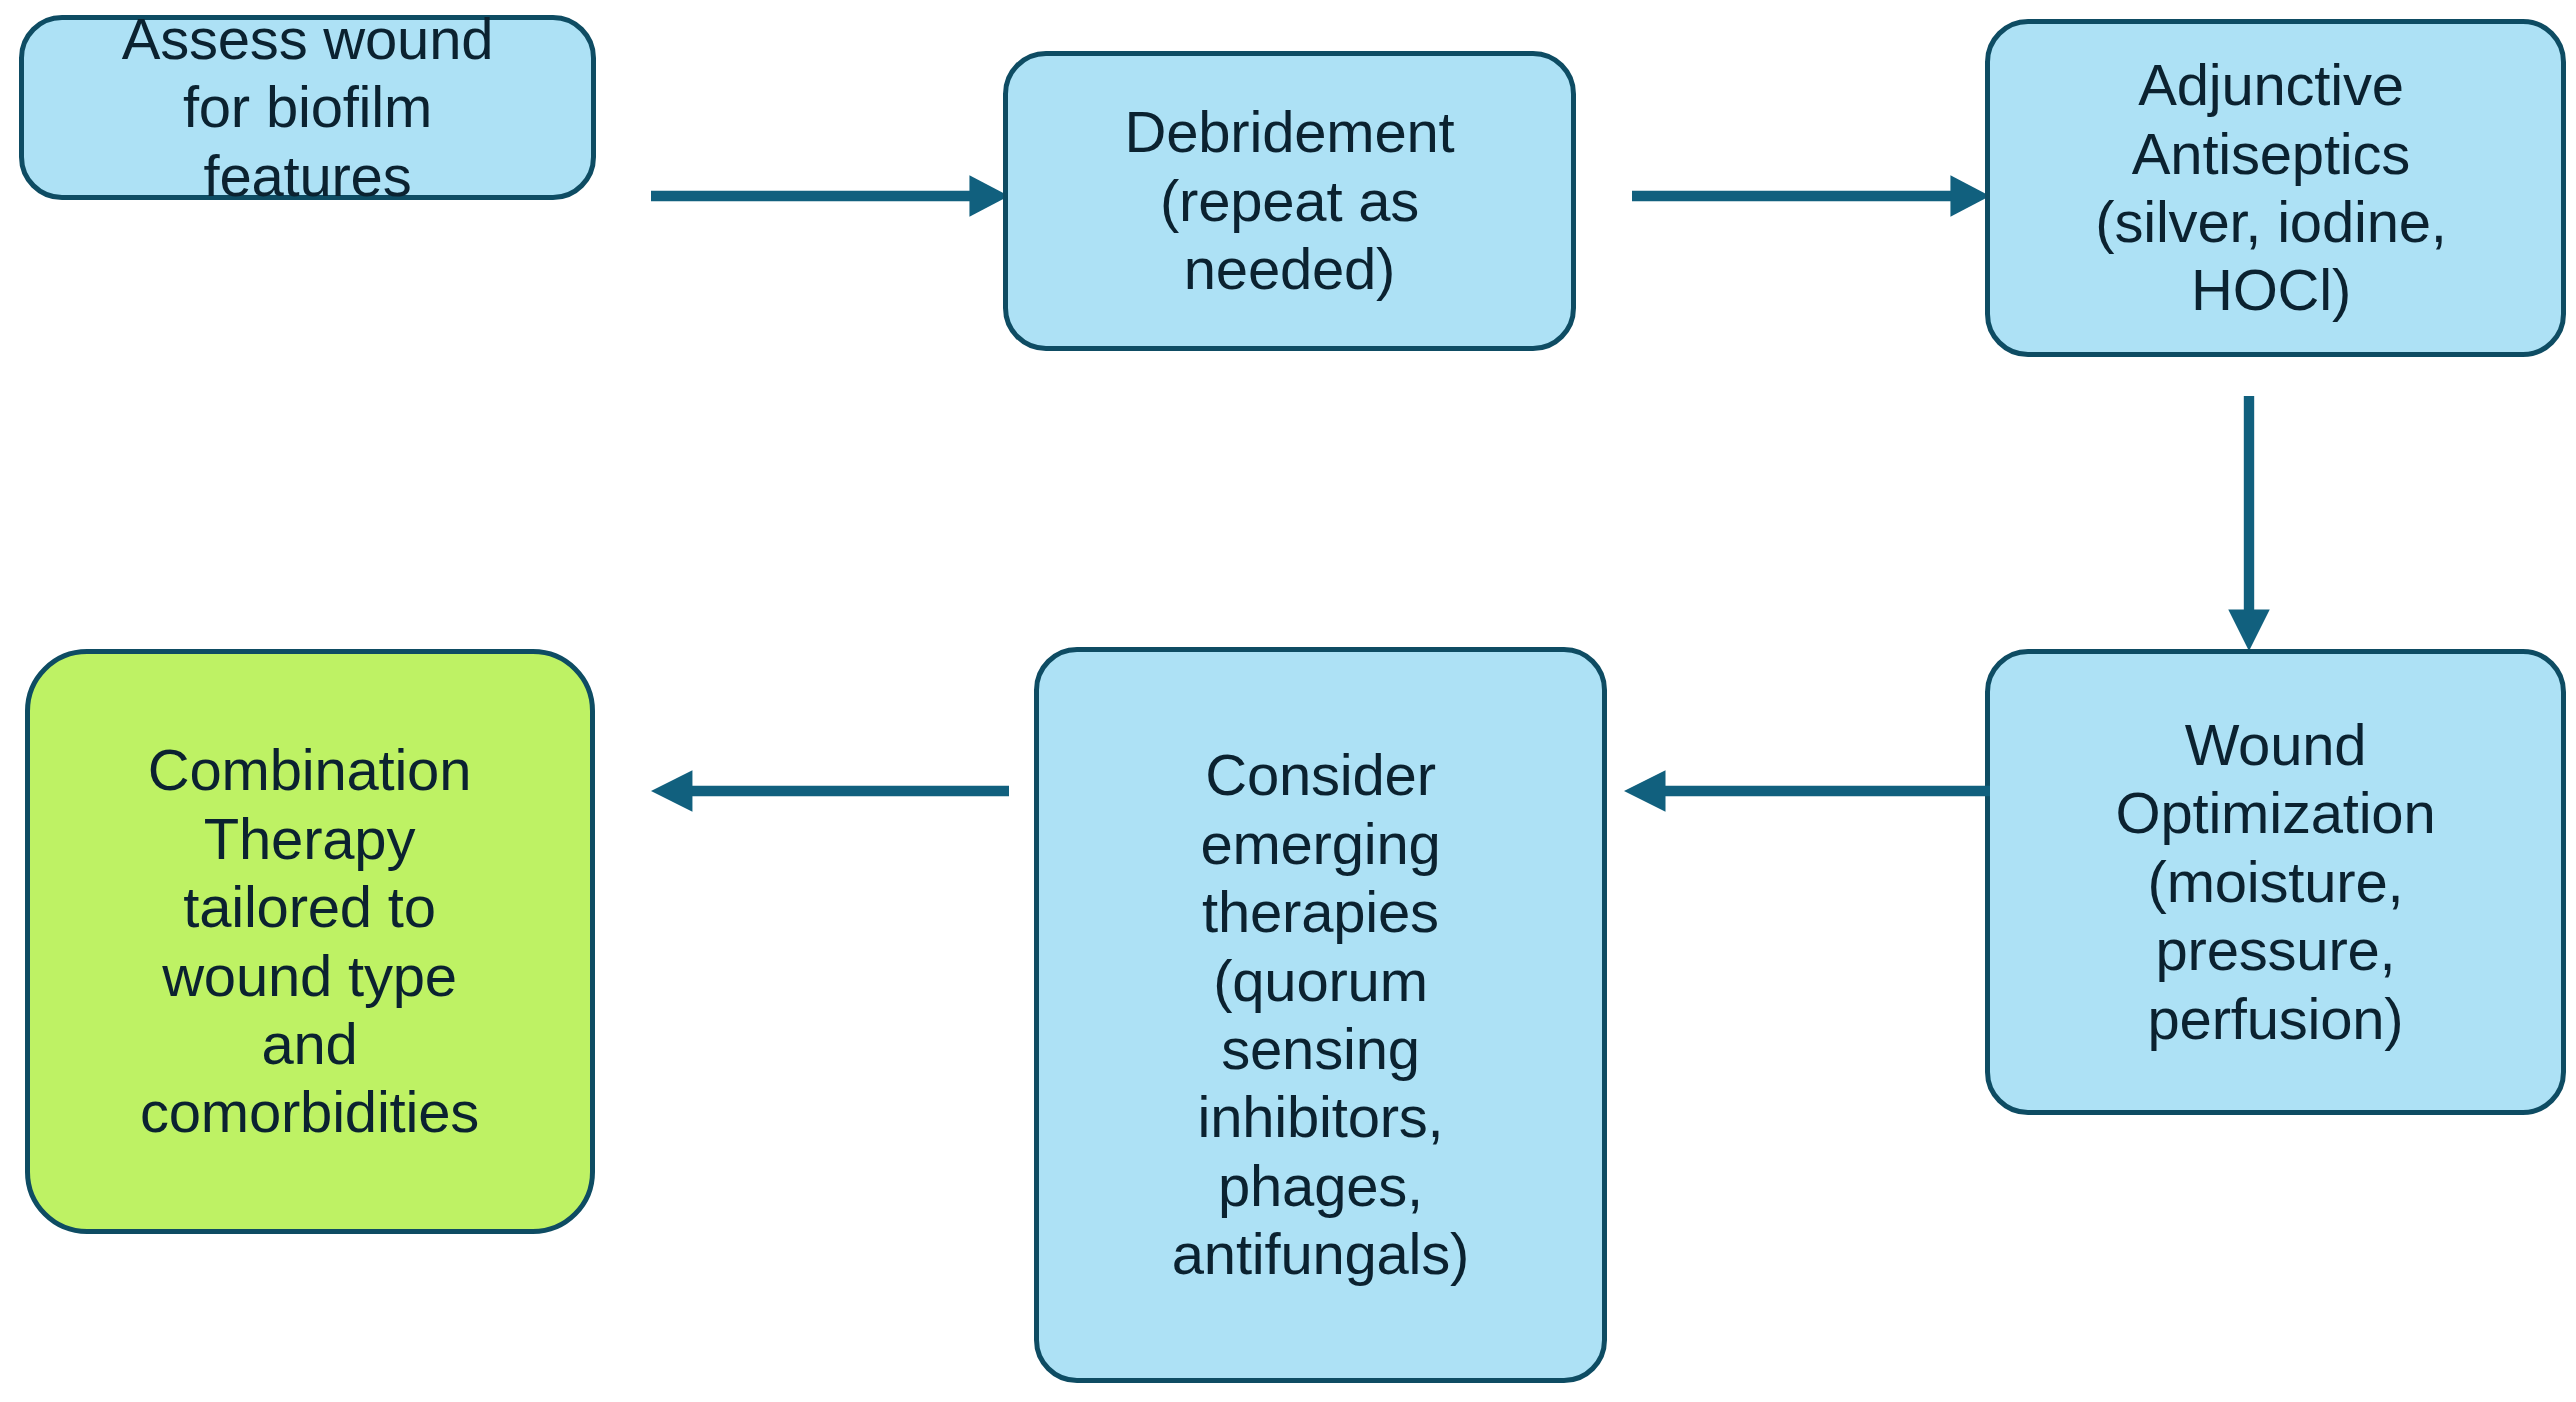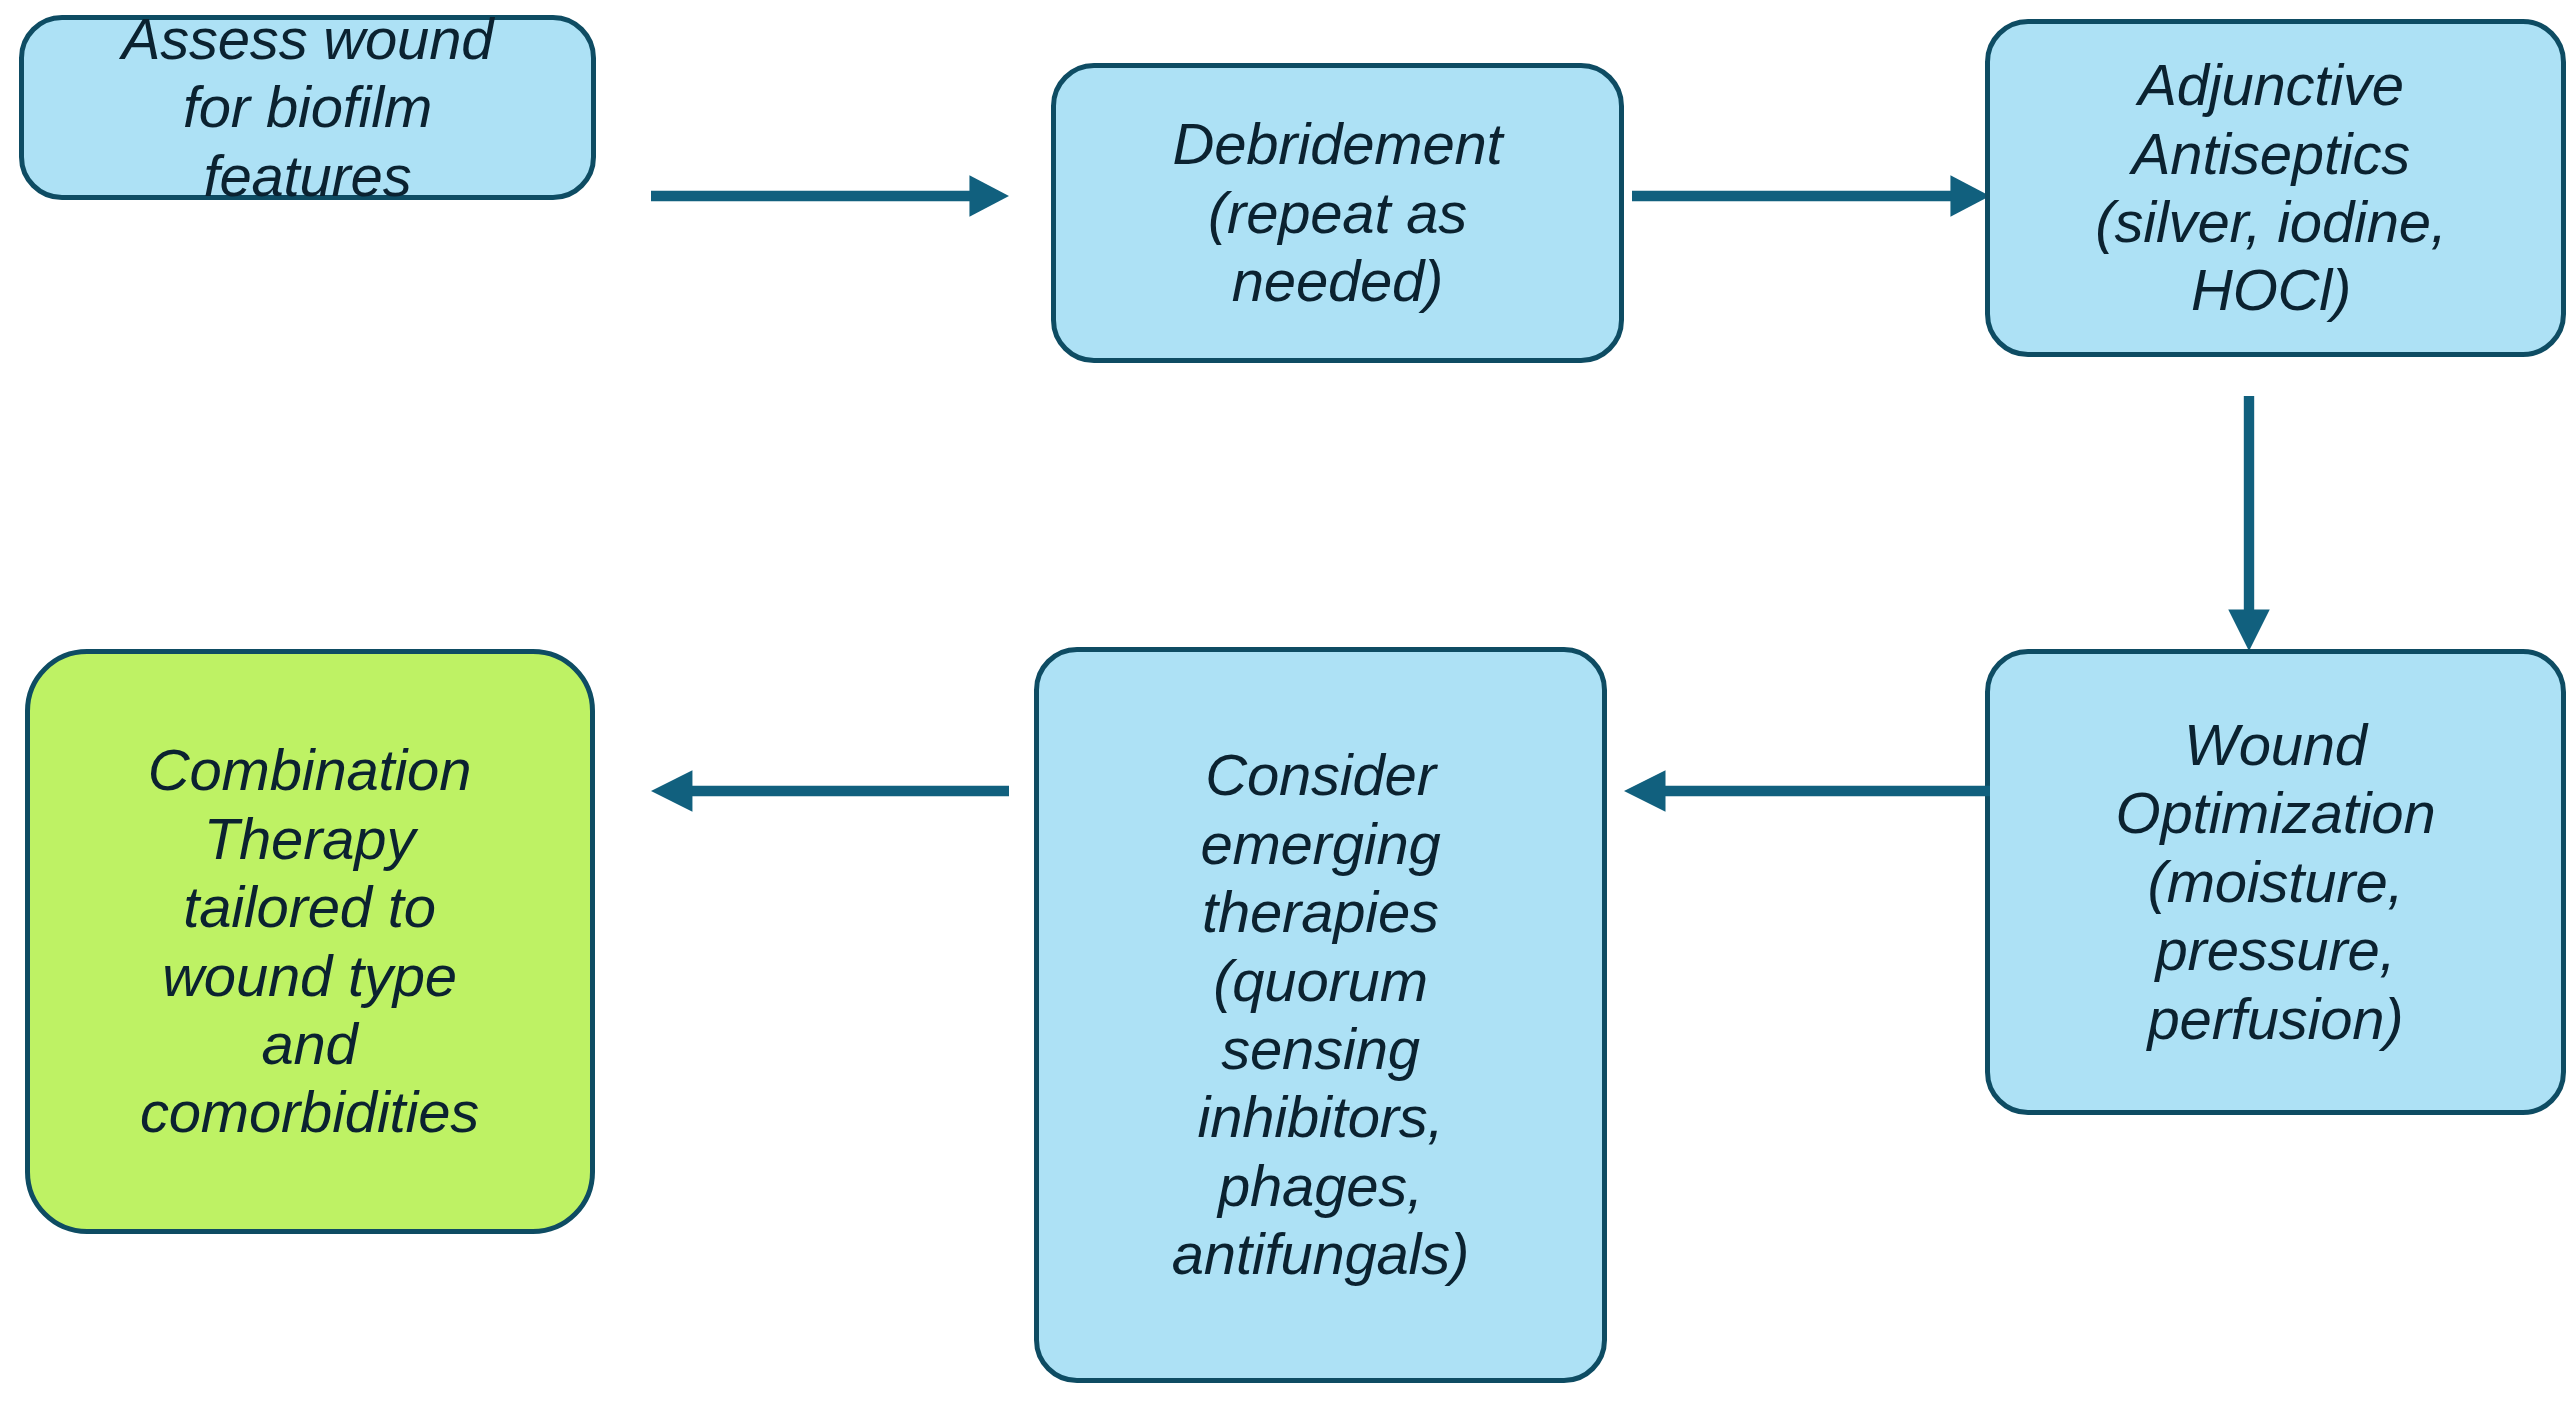--- a/index.html
+++ b/index.html
@@ -9,21 +9,20 @@
   }
   body {
     font-family: "Liberation Sans", sans-serif;
   }
   #canvas {
     position: relative;
     width: 2576px;
     height: 1403px;
     background: #ffffff;
     overflow: hidden;
-    font-style: italic;
   }
   .node {
     position: absolute;
     box-sizing: border-box;
     display: flex;
     align-items: center;
     justify-content: center;
     text-align: center;
     border: 5.7px solid #0E4C63;
     border-radius: 43px;
@@ -41,21 +40,21 @@
     border-radius: 62px;
   }
   .node .label {
     display: block;
     white-space: pre-line;
     width: 100%;
   }
 
   
   #node-assess      { left: 19px;   top: 15px;   width: 577px;  height: 185px; }
-  #node-debridement { left: 1003px; top: 63px;   width: 573px;  height: 300px; margin-left: 48px; }
+  #node-debridement { left: 1003px; top: 51px;   width: 573px;  height: 300px; }
   #node-antiseptics { left: 1985px; top: 19px;   width: 581px;  height: 338px; padding-left: 6px; }
   #node-wound-opt   { left: 1985px; top: 649px;  width: 581px;  height: 466px; text-align: center; }
   #node-emerging    { left: 1003px; top: 647px;  width: 573px;  height: 736px; margin-left: 31px; }
   #node-combination { left: 24.5px;   top: 649px;  width: 570px;  height: 585px; }
 
   
   .arrow {
     position: absolute;
   }
   .arrow svg { display: block; overflow: visible; }

